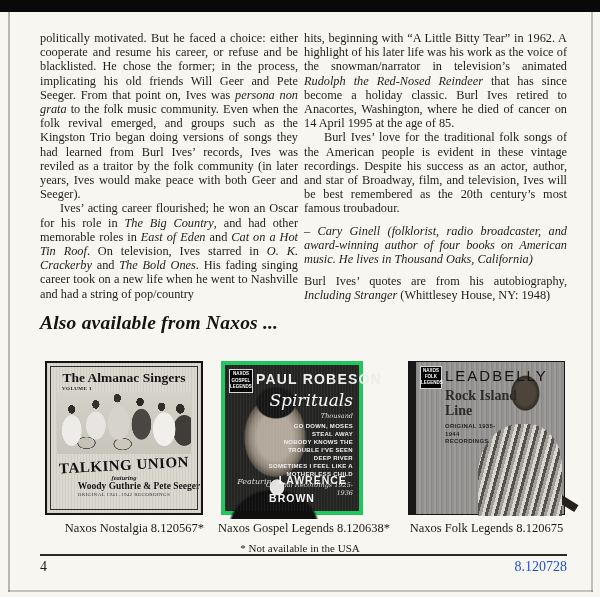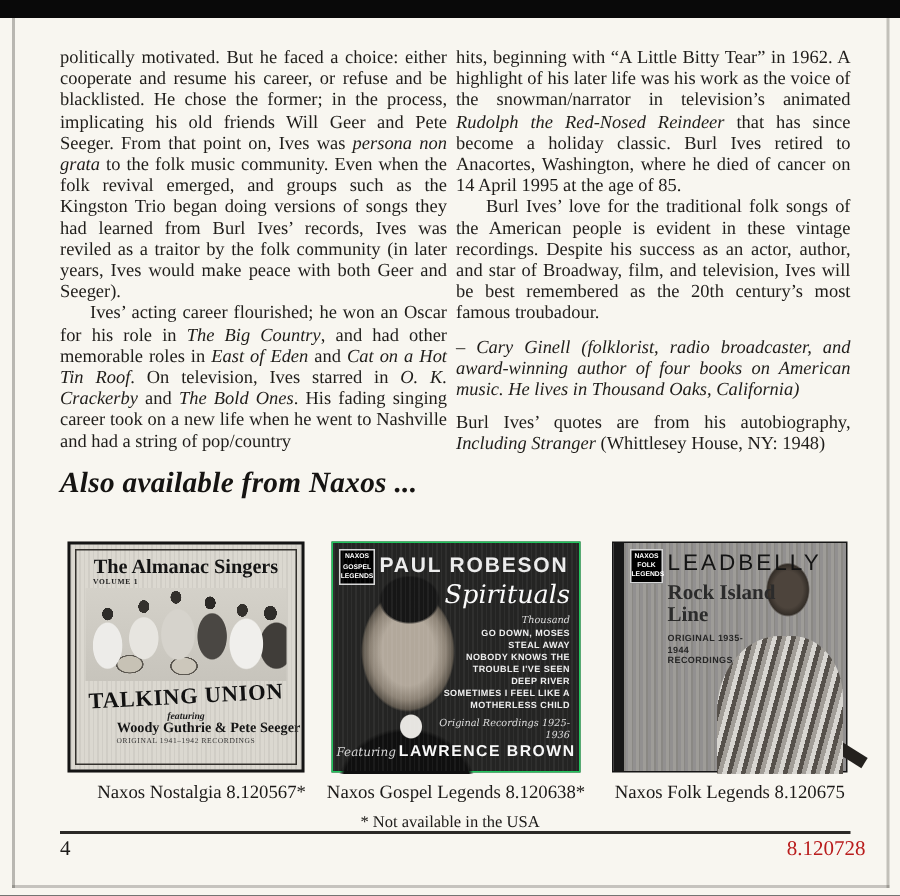--- a/index.html
+++ b/index.html
@@ -47,21 +47,21 @@
       radial-gradient(12px 8px at 22% 82%,#c7c2b5 66%,#5a564f 70% 76%,transparent 78%),
       radial-gradient(12px 8px at 49% 84%,#ccc7bb 66%,#5a564f 70% 76%,transparent 78%),
       linear-gradient(#d4d1c9,#c7c4bc);}
   .a1-title{margin-top:3px;text-align:center;font-weight:bold;font-size:15px;letter-spacing:.5px;
             transform:rotate(-3deg);color:#121212;}
   .a1-feat-label{text-align:center;font-size:6.5px;font-style:italic;font-weight:bold;color:#1a1a1a;}
   .a1-feat{text-align:center;font-size:9.5px;font-weight:bold;color:#141414;padding-left:30px;}
   .a1-note{text-align:center;font-size:5px;letter-spacing:.4px;margin-top:1px;color:#333;}
 
   
-  .cov2{left:221px;width:166px;background:#242423;border:1px solid #22c55e;color:#f2f2f2;}
+  .cov2{left:221px;width:142px;background:#242423;border:4px solid #22c55e;color:#f2f2f2;}
   .cov2::after{content:"";position:absolute;inset:0;
       background:repeating-linear-gradient(90deg,rgba(255,255,255,.05) 0 1px,transparent 1px 3px);pointer-events:none;}
   .logo-box{position:absolute;background:#000;border:1px solid #d6d6d6;color:#fff;text-align:center;
             font-family:"Liberation Sans",sans-serif;font-weight:bold;}
   .a2-logo{top:4px;left:4px;width:22px;height:21px;font-size:4.5px;line-height:6.5px;padding-top:1px;}
   .a2-artist{position:absolute;top:6px;left:31px;font-family:"Liberation Sans",sans-serif;font-weight:bold;
              font-size:14px;letter-spacing:1.2px;color:#ececec;white-space:nowrap;}
   .a2-portrait{position:absolute;left:0;top:22px;width:102px;height:132px;background:
       radial-gradient(30px 24px at 50% 12%,#161616 62%,transparent 68%),
       radial-gradient(34px 44px at 49% 38%,#b2a89b 52%,#8d8376 74%,#5c554b 88%,transparent 92%),
@@ -98,21 +98,21 @@
             background:repeating-linear-gradient(105deg,#d8d6d1 0 3px,#56514b 3px 6px,#a29e98 6px 9px);}
   .a3-guitar{position:absolute;left:58px;bottom:16px;width:48px;height:8px;background:#24211e;
              transform:rotate(32deg);}
 
   
   .caption{position:absolute;top:521px;font-size:12.5px;text-align:center;color:#1c1a18;}
   .cap1{left:44px;width:160px;text-align:right;} .cap2{left:211px;width:186px;} .cap3{left:398px;width:177px;}
   .footnote{position:absolute;top:542px;left:200px;width:200px;text-align:center;font-size:11px;color:#1c1a18;}
   .footer-rule{position:absolute;top:554px;left:40px;width:527px;height:2px;background:#2b2926;}
   .page-number{position:absolute;top:559px;left:40px;font-size:14px;color:#1c1a18;}
-  .catalog-number{position:absolute;top:559px;right:23px;font-size:14px;color:#b91c1c;}
+  .catalog-number{position:absolute;top:559px;right:33px;font-size:14px;color:#1d4ed8;}
 </style>
 </head>
 <body>
 
 <div class="scan">
   <div class="edge-top"></div>
   <div class="edge-left"></div>
   <div class="edge-right"></div>
   <div class="edge-bottom"></div>
 

